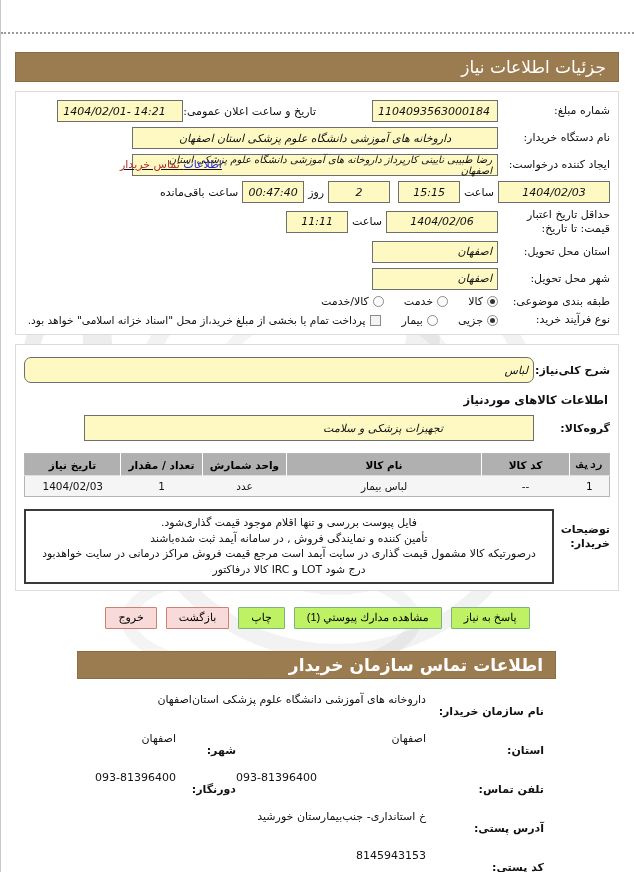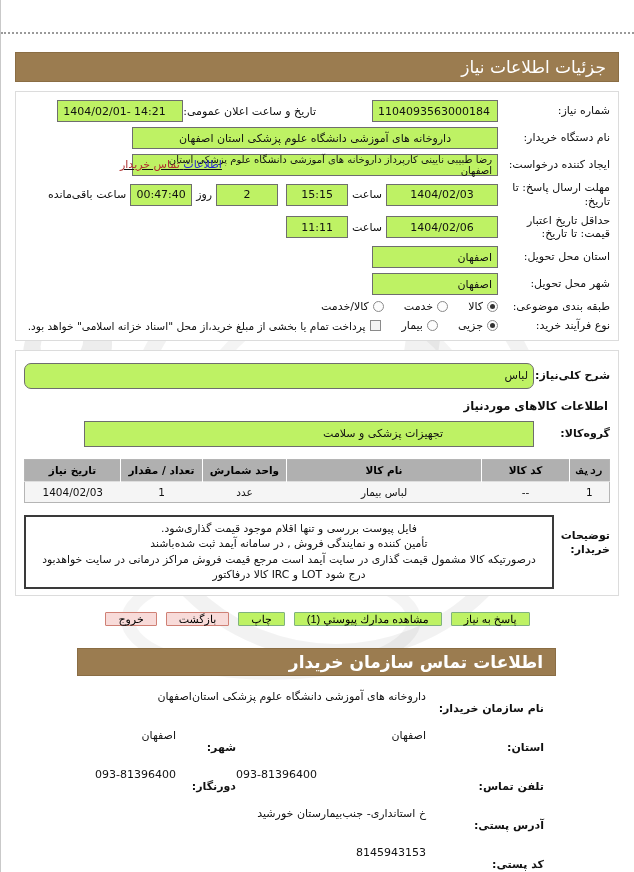--- a/index.html
+++ b/index.html
@@ -38,22 +38,22 @@
   .top-space { height: 34px; border-bottom: 2px dotted #9a9a9a; }
   .bar { background: #9b7c50; color: #fff; height: 30px; display: flex;
     align-items: center; padding: 0 12px; font-size: 17px; border: 1px solid #8a6d44; }
   .bar1 { margin: 18px 15px 0 14px; }
   .bar2 { margin: 22px 78px 0 76px; height: 28px; font-weight: bold; }
   
   .card { background: #fff; border: 1px solid #dcdcdc; margin: 9px 15px 0 14px; padding: 8px 8px 6px 8px; }
   .row { display: flex; align-items: center; margin-bottom: 5px; }
   .lbl { width: 112px; flex: 0 0 auto; line-height: 1.25; }
   .lbl-mid { margin-right: 56px; flex: 0 0 auto; }
-  .box { border: 1px solid #6e6e6e; background: #bef264; height: 22px;
-    display: flex; align-items: center; padding: 0 5px; }
+  .box { border: 1px solid #6e6e6e; background: #fef9c3; height: 22px;
+    display: flex; align-items: center; padding: 0 5px; font-style: italic; }
   .alignc { justify-content: center; }
   .ltr { direction: ltr; unicode-bidi: isolate; }
   .w125 { width: 126px; } .w112 { width: 112px; } .w62 { width: 62px; }
   .w365 { width: 366px; } .grow { flex: 1 1 auto; border-radius: 7px; }
   .gap4 { margin-left: 4px; } .sep { margin: 0 4px; flex: 0 0 auto; }
   .relwrap { position: relative; }
   .contact-link { position: absolute; left: -12px; top: 4px; white-space: nowrap;
     text-decoration: underline; cursor: pointer; font-size: 11px; background: transparent; }
   .lk-b { color: #2a2ad4; } .lk-r { color: #b03030; margin-top: 8px; }
   
@@ -77,21 +77,21 @@
     padding: 0 4px; border-top: 1px solid #dedede; }
   .c-row { width: 40px; font-family: Liberation Mono, monospace; } .c-code { width: 88px; } .c-unit { width: 84px; }
   .c-qty { width: 82px; } .c-date { width: 96px; }
   
   .notes-row { display: flex; align-items: flex-start; margin-top: 12px; }
   .notes-lbl { width: 56px; flex: 0 0 auto; font-weight: bold; line-height: 1.3; padding-top: 14px; }
   .notes-box { border: 2px solid #3a3a3a; flex: 1 1 auto; min-height: 66px;
     padding: 4px 6px; text-align: center; line-height: 1.45; font-size: 10.8px; }
   
   .btnrow { display: flex; justify-content: center; gap: 9px; margin-top: 16px; }
-  .btn { height: 14px; display: inline-flex; align-items: center; padding: 0 12px;
+  .btn { height: 22px; display: inline-flex; align-items: center; padding: 0 12px;
     font-size: 11px; cursor: pointer; border-radius: 1px; }
   .btn-green { background: #bef264; border: 1px solid #7fb17f; }
   .btn-pink { background: #f8dbd9; border: 1px solid #cf8075; }
   
   .contact { margin: 14px 90px 0 80px; }
   .crow { display: flex; align-items: flex-start; margin-bottom: 14px; }
   .clbl { font-weight: bold; flex: 0 0 auto; margin-top: 12px; }
   .w118 { width: 118px; } .w60 { width: 60px; }
   .cval { flex: 0 0 auto; }
   .vw190 { width: 190px; }
@@ -110,41 +110,40 @@
 <div class="content">
   <div class="top-space"></div>
 
   <div class="bar bar1">
     <span>جزئیات اطلاعات نیاز</span>
   </div>
 
   <div class="card">
 
     <div class="row">
-      <span class="lbl">شماره نیاز:</span>
+      <span class="lbl">شماره مبلغ:</span>
       <span class="box w125 ltr">1104093563000184</span>
       <span class="lbl-mid">تاریخ و ساعت اعلان عمومی:</span>
       <span class="box w125 ltr gap4">1404/02/01- 14:21</span>
     </div>
 
     <div class="row">
       <span class="lbl">نام دستگاه خریدار:</span>
       <span class="box w365 alignc">داروخانه های آموزشی دانشگاه علوم پزشکی استان اصفهان</span>
     </div>
 
     <div class="row">
       <span class="lbl">ایجاد کننده درخواست:</span>
       <span class="relwrap">
         <span class="box w365 alignc" style="font-size:10px;">رضا طبیبی نایینی کارپرداز داروخانه های آموزشی دانشگاه علوم پزشکی استان اصفهان</span>
         <span class="contact-link"><span class="lk-b">اطلاعات</span> <span class="lk-r">تماس خریدار</span></span>
       </span>
     </div>
 
     <div class="row">
-      <span class="lbl">مهلت ارسال پاسخ: تا تاریخ:</span>
       <span class="box w112 alignc ltr">1404/02/03</span>
       <span class="sep">ساعت</span>
       <span class="box w62 alignc ltr">15:15</span>
       <span class="sep"></span>
       <span class="box w62 alignc ltr">2</span>
       <span class="sep">روز</span>
       <span class="box w62 alignc ltr">00:47:40</span>
       <span class="sep">ساعت باقی‌مانده</span>
     </div>
 

